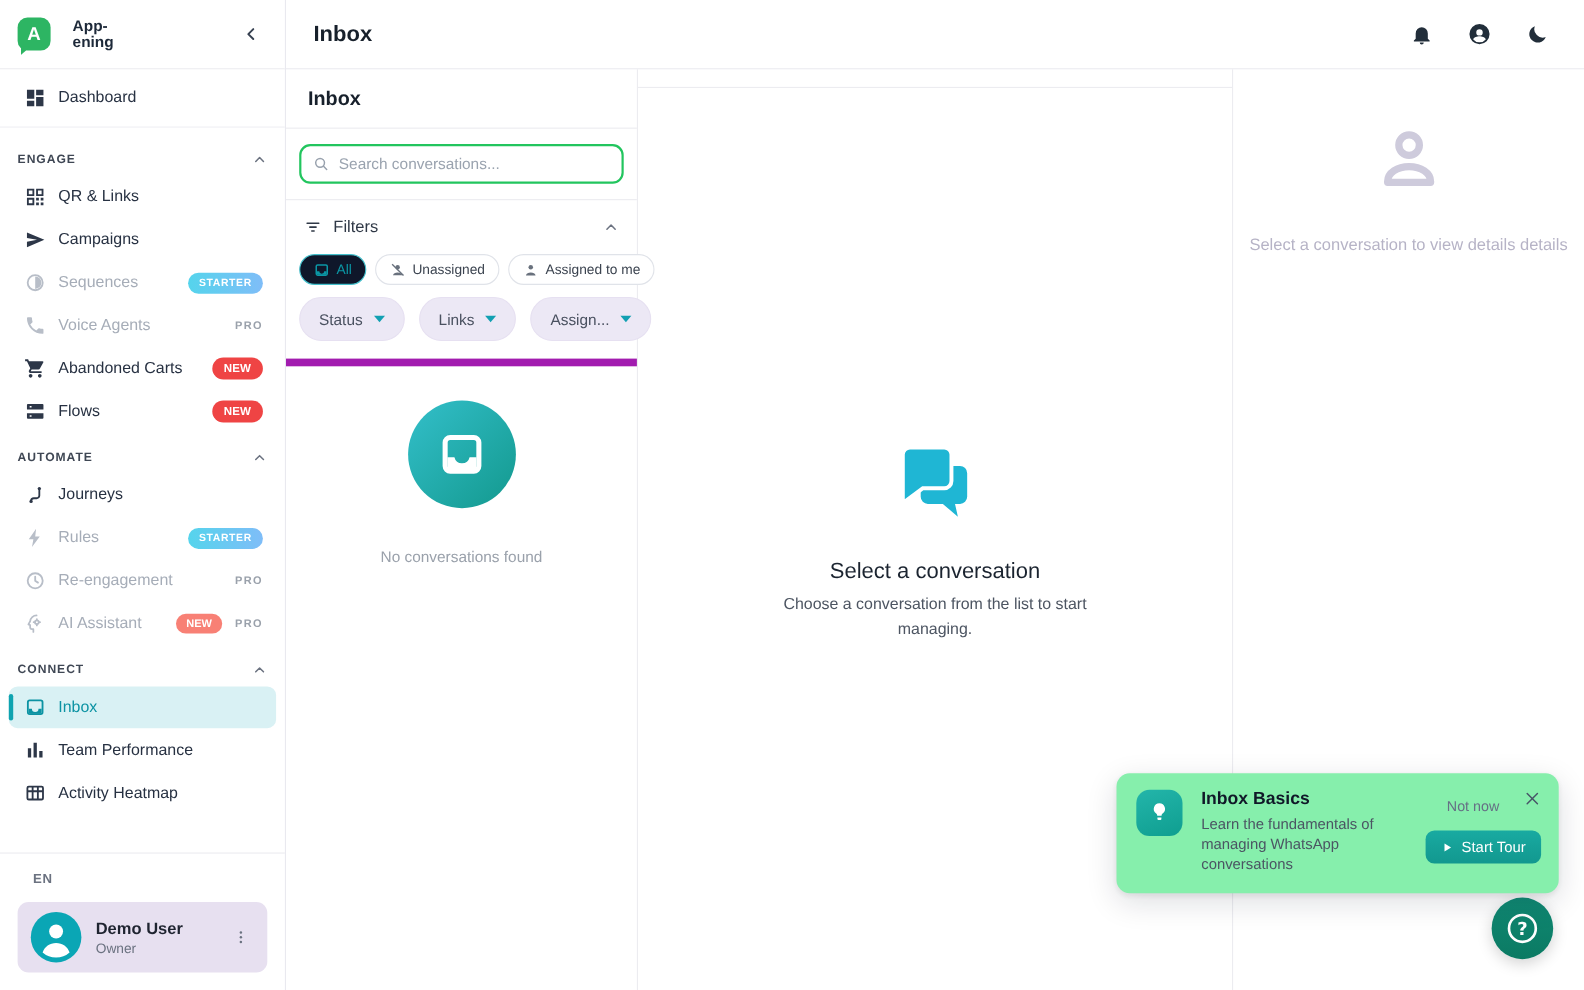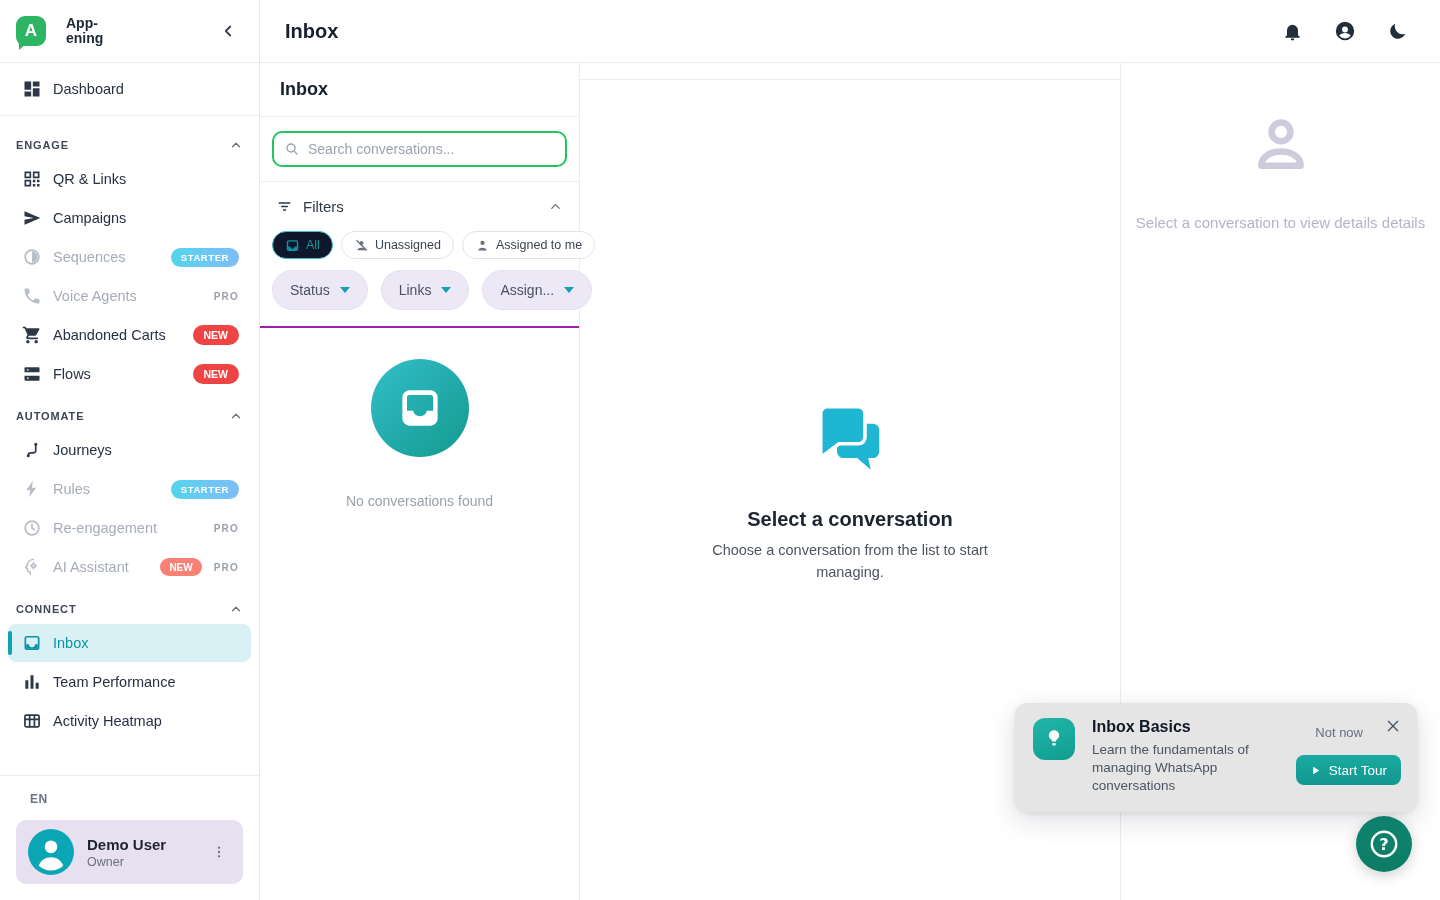--- a/index.html
+++ b/index.html
@@ -52,48 +52,48 @@
 
   .content { flex:1; min-height:0; display:flex; }
 
   
   .list-panel { width:320px; flex:none; border-right:1px solid #ececf0; display:flex; flex-direction:column; }
   .list-title { padding:16px 20px; font-size:18px; font-weight:700; color:#17202b; border-bottom:1px solid #ececf0; }
   .search-wrap { padding:14px 12px; border-bottom:1px solid #ececf0; }
   .search-box { height:36px; border:2px solid #22c55e; border-radius:10px; display:flex; align-items:center; gap:8px; padding:0 10px; color:#98a1ad; background:#fff; }
   .search-box input { flex:1; border:none; outline:none; font-size:14px; color:#374151; background:transparent; font-family:inherit; }
   .search-box input::placeholder { color:#9aa3af; }
-  .filters { padding:12px 12px 16px; border-bottom:2px solid #a21caf;text-align:center; }
+  .filters { padding:12px 12px 16px; border-bottom:7px solid #a21caf;text-align:center; }
   .filters-head { display:flex; align-items:center; gap:10px; padding:4px 4px; font-size:15px; color:#2f3846; cursor:pointer; }
   .filters-head .chev { margin-left:auto; color:#6b7280; }
   .chip-row { display:flex; gap:8px; margin-top:12px; }
   .chip { height:28px; padding:0 12px; display:flex; align-items:center; gap:6px; border:1px solid #e0e3e9; border-radius:999px; background:#fff; font-size:12.5px; color:#3c4450; cursor:pointer; white-space:nowrap; }
   .chip .chip-icon { width:15px; height:15px; color:#69717d; flex:none; }
   .chip.active { background:#0f172a; border-color:#44c0cc; color:#0b97a5; }
   .chip.active .chip-icon { color:#0b97a5; }
   .pill-row { display:flex; gap:13px; margin-top:11px; }
   .pill { height:40px; padding:0 17px; display:flex; align-items:center; gap:10px; background:#ece8f5; border:1px solid #e6e0f1; border-radius:999px; font-size:14px; color:#4a5160; cursor:pointer; white-space:nowrap; }
   .caret-down { width:0; height:0; border-left:5.5px solid transparent; border-right:5.5px solid transparent; border-top:6.5px solid #12a0b2; }
   .list-empty { flex:1; display:flex; flex-direction:column; align-items:center; padding-top:31px; }
   .empty-circle { width:98px; height:98px; border-radius:50%; background:linear-gradient(135deg,#33bfca,#13998e); display:flex; align-items:center; justify-content:center; }
   .list-empty-text { margin-top:36px; font-size:14px; color:#9aa1ab; }
 
   
   .chat-panel { flex:1; min-width:0; display:flex; flex-direction:column; }
   .chat-panel-top { height:17px; flex:none; border-bottom:1px solid #ececf0; }
   .chat-empty { flex:1; display:flex; flex-direction:column; align-items:center; justify-content:center; text-align:center; }
-  .chat-title { margin-top:33px; font-size:20px; font-weight:700; color:#1b2430; }
+  .chat-title { margin-top:33px; font-size:20px; font-weight:400; color:#1b2430; }
   .chat-sub { margin-top:9px; width:282px; font-size:14.5px; line-height:1.45; color:#4d5562; }
 
   
   .detail-panel { width:320px; flex:none; border-left:1px solid #ececf0; display:flex; flex-direction:column; align-items:center; padding-top:50px; }
   .detail-text { margin-top:36px; width:300px; text-align:center; font-size:15px; line-height:1.6; color:#b6b3c6; }
 
   
-  .tour-popup { position:fixed; right:23px; bottom:88px; width:402px; background:#e5e5e5; border-radius:12px; box-shadow:0 8px 28px rgba(16,24,40,.14), 0 2px 6px rgba(16,24,40,.08); padding:15px 16px 17px 18px; display:flex; gap:17px; z-index:20; }
+  .tour-popup { position:fixed; right:23px; bottom:88px; width:402px; background:#86efac; border-radius:12px; box-shadow:0 8px 28px rgba(16,24,40,.14), 0 2px 6px rgba(16,24,40,.08); padding:15px 16px 17px 18px; display:flex; gap:17px; z-index:20; }
   .bulb-box { width:42px; height:42px; flex:none; border-radius:12px; background:linear-gradient(160deg,#23b5aa,#0f9e90); display:flex; align-items:center; justify-content:center; }
   .tour-text { flex:1; min-width:0; }
   .tour-title { font-size:16px; font-weight:700; color:#101828; }
   .tour-body { margin-top:5px; max-width:178px; font-size:13.5px; line-height:1.33; color:#4b5563; }
   .tour-right { display:flex; flex-direction:column; align-items:flex-end; }
   .tour-right-top { display:flex; align-items:flex-start; gap:22px; }
   .not-now { background:none; border:none; font-size:13px; color:#667085; cursor:pointer; margin-top:7px; font-family:inherit; }
   .close-x { background:none; border:none; color:#475467; cursor:pointer; padding:0; }
   .start-tour { margin-top:15px; height:30px; padding:0 14px; display:flex; align-items:center; gap:8px; background:linear-gradient(180deg,#19aaa1,#12988f); border:none; border-radius:8px; color:#fff; font-size:13.5px; cursor:pointer; font-family:inherit; }
 

